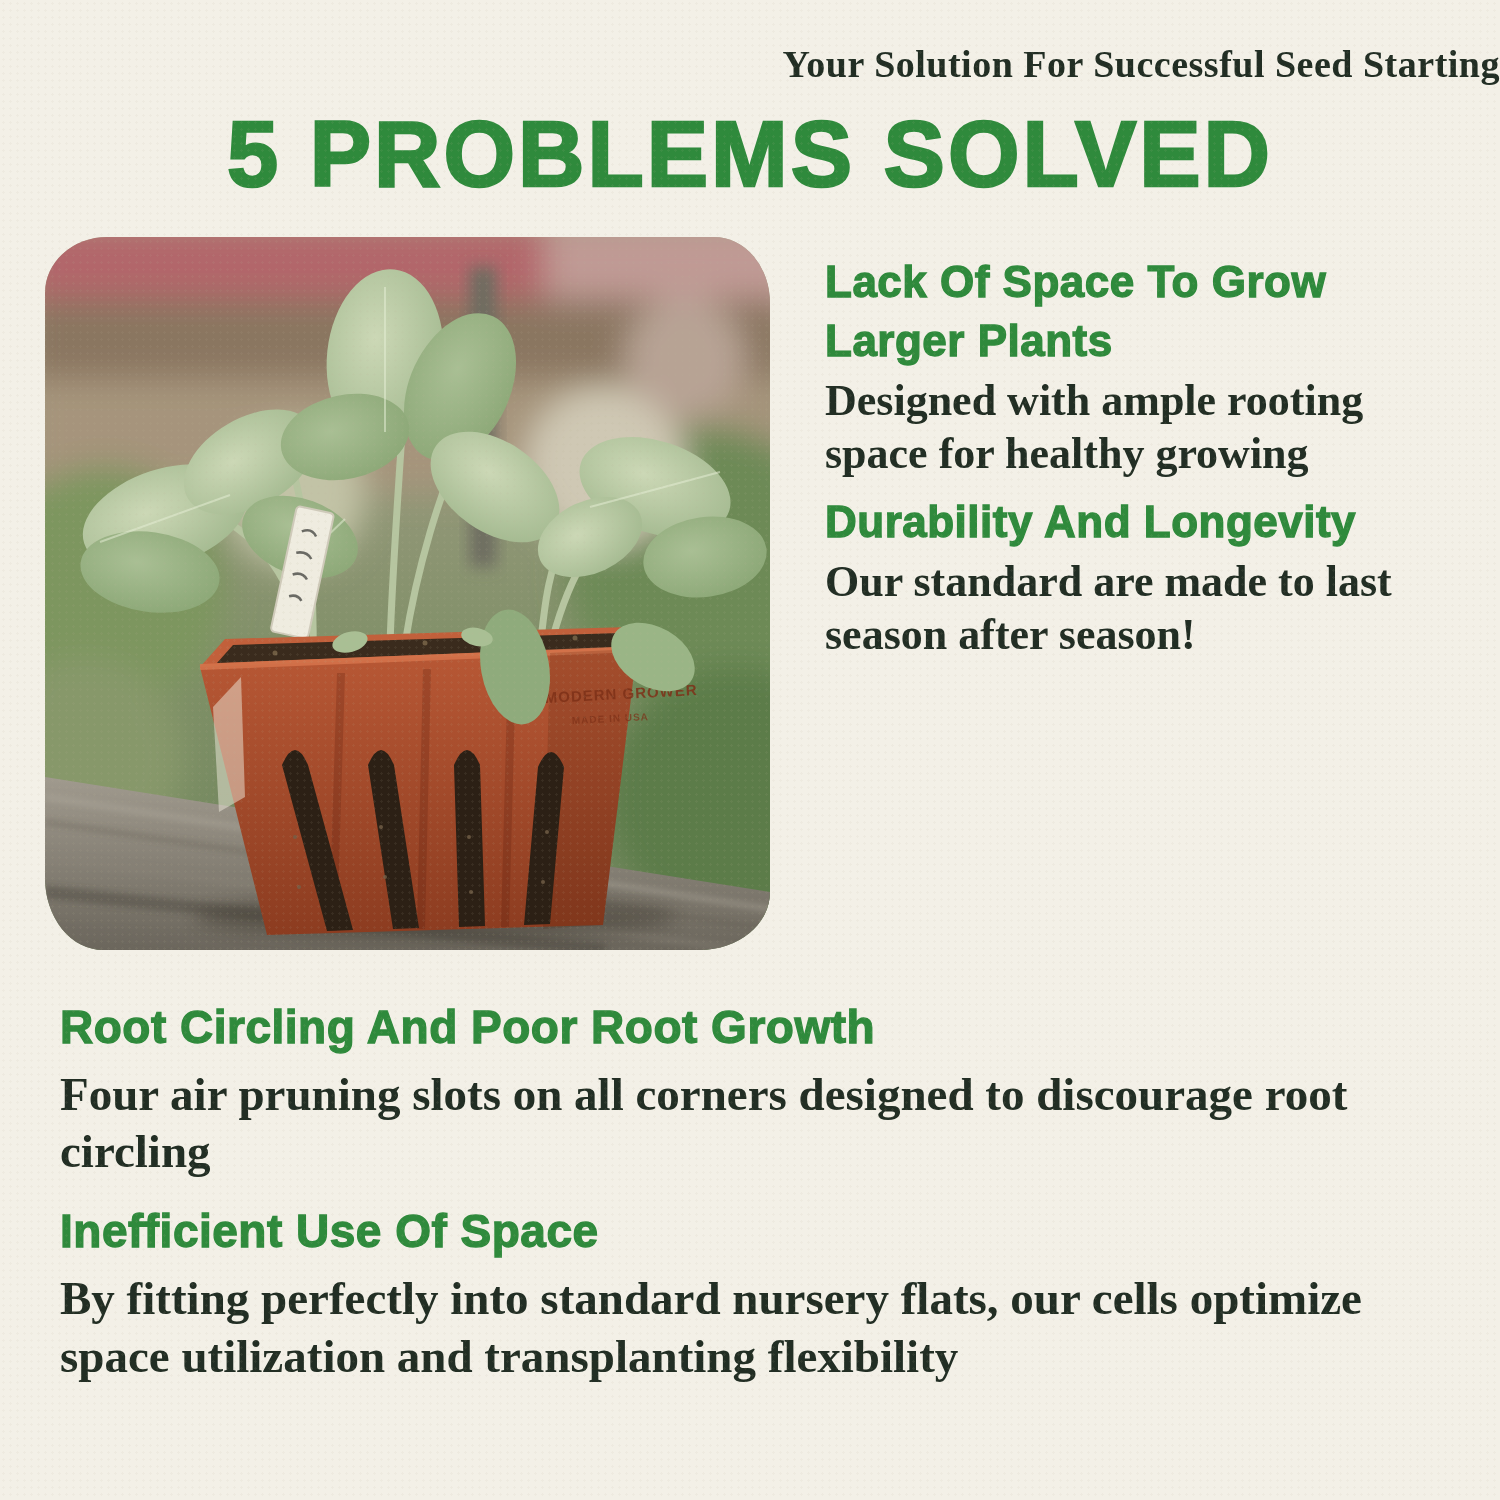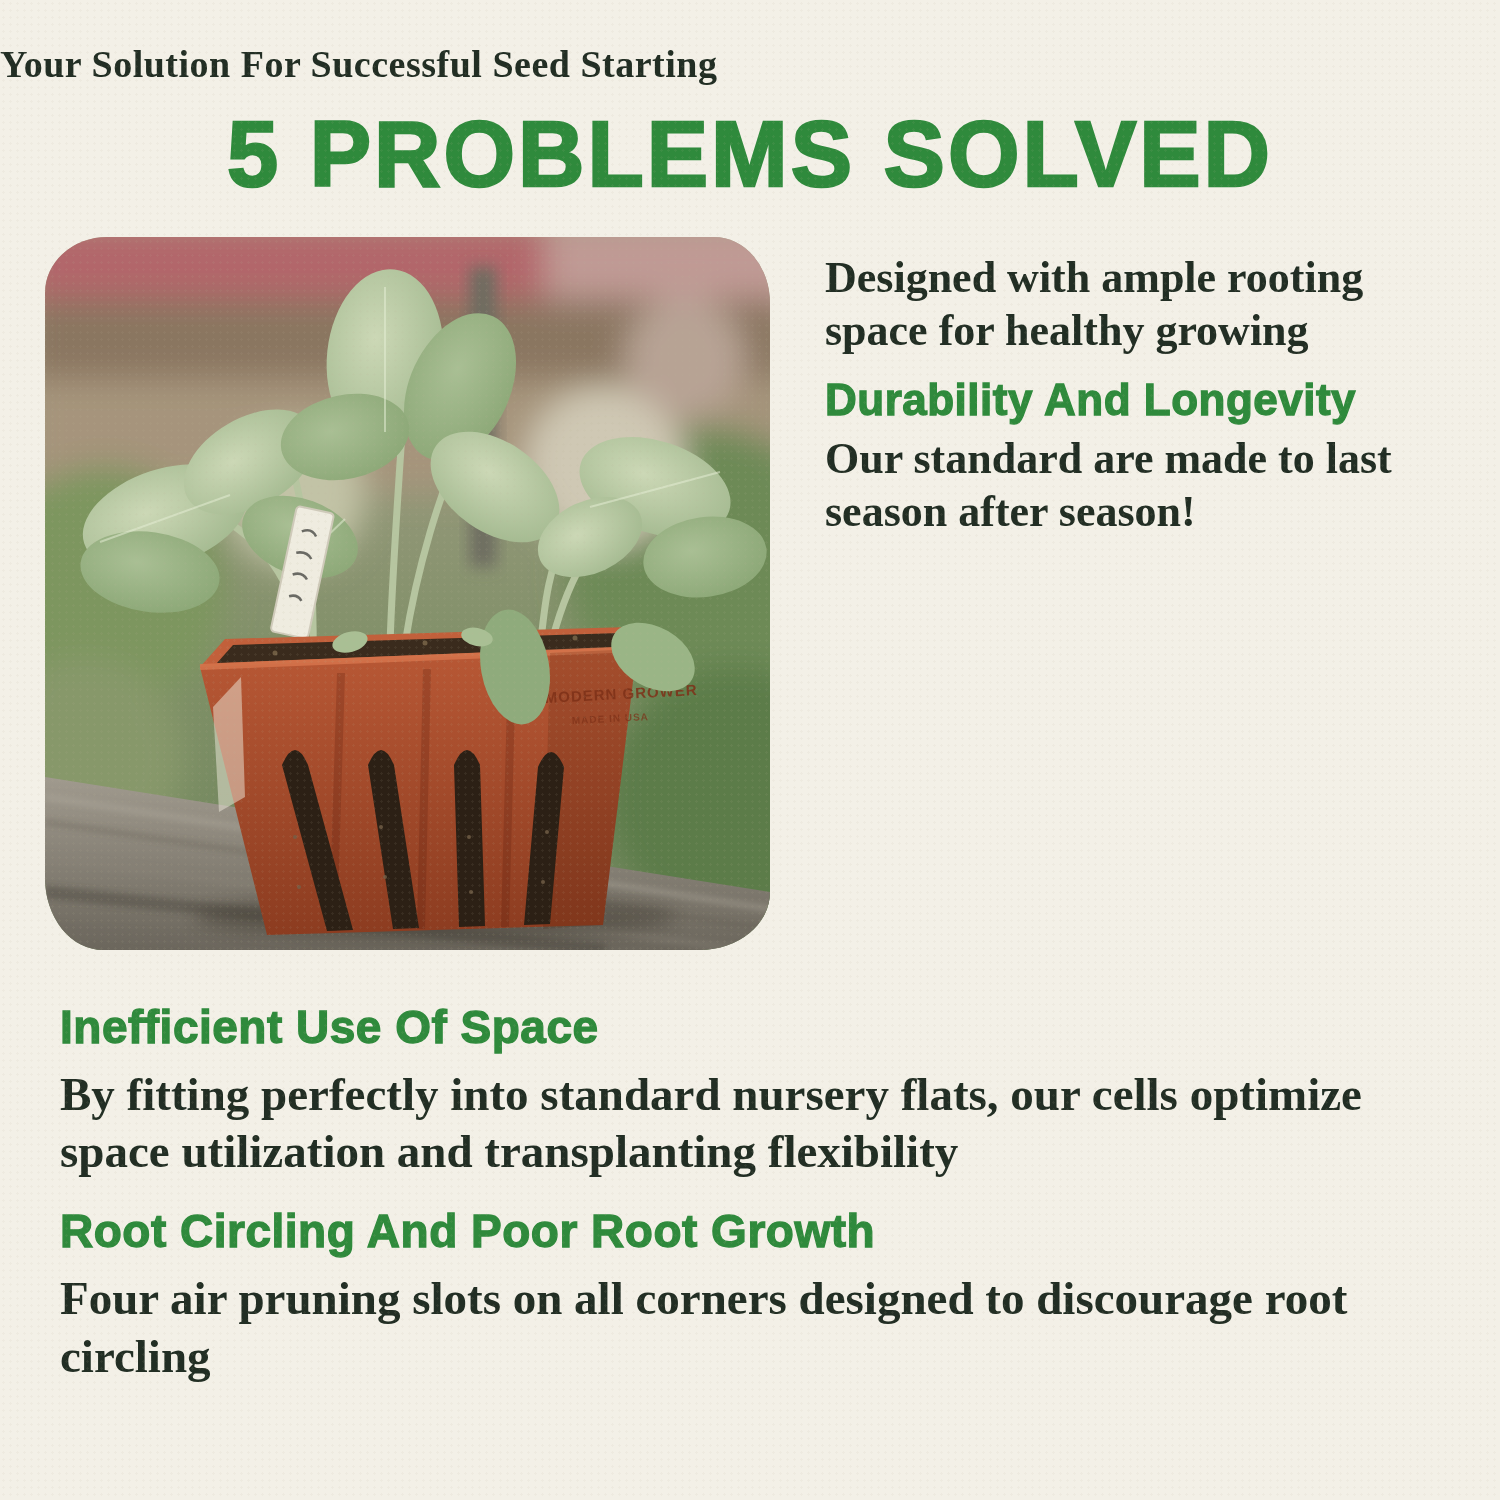--- a/index.html
+++ b/index.html
@@ -10,21 +10,21 @@
     position:relative;overflow:hidden;
   }
   .page{position:absolute;inset:0;}
   
   .page::after{
     content:"";position:absolute;inset:0;pointer-events:none;
     background-image:radial-gradient(rgba(186,178,150,0.18) 1px,transparent 1.3px);
     background-size:7px 7px;opacity:.5;
   }
   .tagline{
-    position:absolute;top:44px;left:0;right:0;text-align:left;
+    position:absolute;top:44px;left:16px;right:0;text-align:right;
     font:700 38px/1.1 "Liberation Serif",serif;
     color:var(--text-dark,#222E24);letter-spacing:.5px;margin:0;
   }
   .main-title{
     position:absolute;top:94px;left:0;right:0;text-align:center;
     font:700 92px/1.05 "Liberation Sans",sans-serif;
     color:var(--accent-green,#2F8A3C);
     -webkit-text-stroke:2.5px var(--accent-green,#2F8A3C);
     letter-spacing:3px;margin:12px;
   }
@@ -207,34 +207,35 @@
         <ellipse cx="470" cy="430" rx="34" ry="58" transform="rotate(-10 470 430)" fill="#8fab7c"></ellipse>
         <ellipse cx="608" cy="420" rx="45" ry="30" transform="rotate(30 608 420)" fill="#9ab586"></ellipse>
         <ellipse cx="305" cy="405" rx="18" ry="10" transform="rotate(-15 305 405)" fill="#a9bf94"></ellipse>
         <ellipse cx="432" cy="400" rx="16" ry="9" transform="rotate(12 432 400)" fill="#a9bf94"></ellipse>
       </g>
     </svg>
   </figure>
 
   <section class="right-col">
     <div class="problem">
+      <h2 class="green-head">Lack Of Space To Grow Larger Plants</h2>
       <p class="body-text">Designed with ample rooting space for healthy growing</p>
     </div>
     <div class="problem">
     </div>
     <div class="problem">
       <h2 class="green-head">Durability And Longevity</h2>
       <p class="body-text">Our standard are made to last season after season!</p>
     </div>
   </section>
 
   <section class="bottom-col">
     <div class="problem">
+      <h2 class="green-head">Root Circling And Poor Root Growth</h2>
+      <p class="body-text">Four air pruning slots on all corners designed to discourage root circling</p>
+    </div>
+    <div class="problem">
       <h2 class="green-head">Inefficient Use Of Space</h2>
       <p class="body-text">By fitting perfectly into standard nursery flats, our cells optimize space utilization and transplanting flexibility</p>
     </div>
-    <div class="problem">
-      <h2 class="green-head">Root Circling And Poor Root Growth</h2>
-      <p class="body-text">Four air pruning slots on all corners designed to discourage root circling</p>
-    </div>
   </section>
 
 </div>
 
 </body></html>

